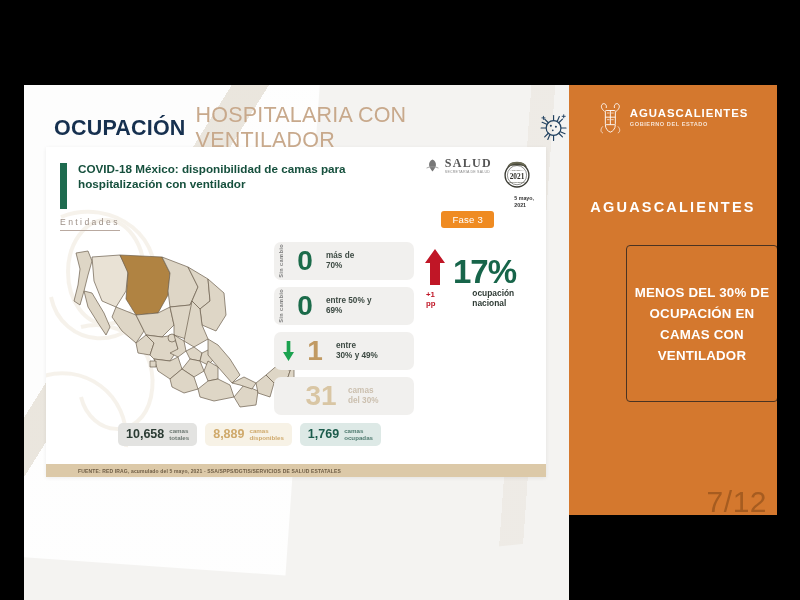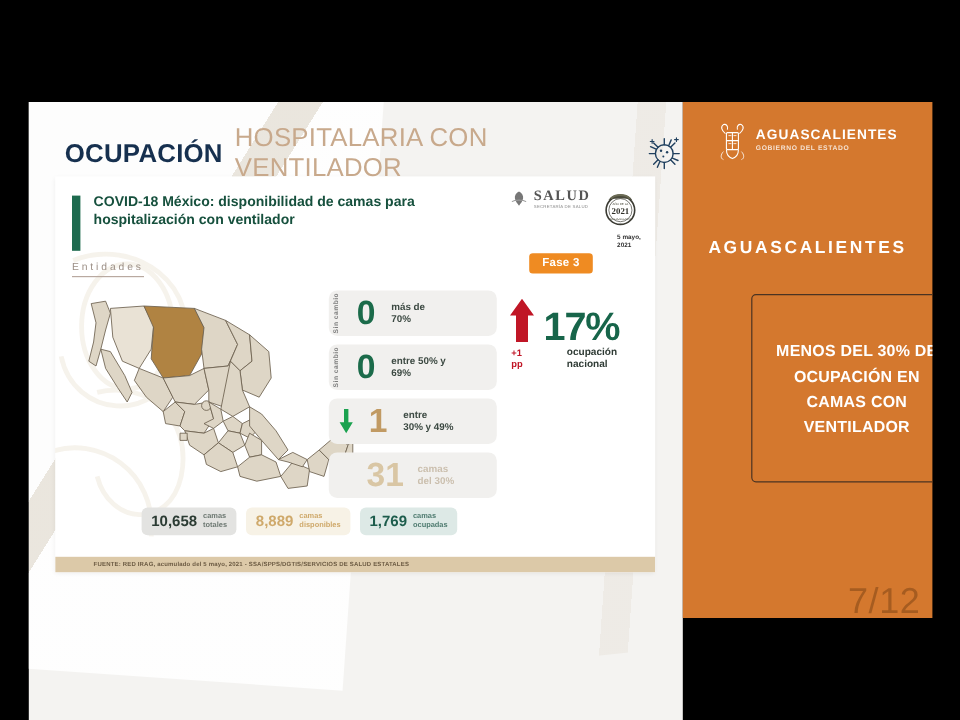--- a/index.html
+++ b/index.html
@@ -38,21 +38,21 @@
   .greenbar{position:absolute;left:14px;top:16px;width:7px;height:46px;background:#1e6b4f;}
   .cardtitle{position:absolute;left:32px;top:14px;width:300px;font-size:11.7px;line-height:15px;
     font-weight:bold;color:#16503d;}
 
   .logos{position:absolute;right:12px;top:10px;display:flex;align-items:flex-start;gap:8px;}
   .salud{display:flex;align-items:center;gap:4px;}
   .salud .sl-txt{display:flex;flex-direction:column;line-height:1;}
   .salud .sl-main{font-size:12px;font-weight:bold;color:#555;letter-spacing:1.3px;font-family:"Liberation Serif",serif;}
   .salud .sl-sub{font-size:3.6px;color:#888;letter-spacing:.2px;margin-top:1.5px;}
   .seal{width:34px;height:34px;}
-  .fase{margin-top:18px;background:#ef8b22;color:#fff;font-size:9.6px;font-weight:bold;
+  .fase{margin-top:18px;background:#ef8b22;color:#fff;font-size:9.6px;font-weight:normal;
     padding:3px 11px;border-radius:3px;letter-spacing:.2px;}
   .sealdate{position:absolute;right:12px;top:48px;font-size:5.3px;line-height:6.5px;color:#333;font-weight:bold;}
 
   .entidades{position:absolute;left:14px;top:70px;font-size:8.6px;color:#9c8f86;letter-spacing:2.4px;
     padding-bottom:3px;border-bottom:1px solid #b9a9a0;}
 
   
   #map{position:absolute;left:12px;top:88px;width:240px;height:180px;}
 
   
@@ -96,21 +96,21 @@
   .gov{position:absolute;left:50%;top:16px;transform:translateX(-50%);display:flex;align-items:center;gap:7px;}
   .crest{width:25px;height:34px;}
   .gov-txt{display:flex;flex-direction:column;line-height:1;}
   .gov-1{font-size:11.4px;font-weight:bold;color:#fff;letter-spacing:.9px;}
   .gov-2{font-size:5.6px;font-weight:bold;color:#f6e2d2;letter-spacing:.55px;margin-top:2.5px;}
 
   .statename{position:absolute;left:0;top:114px;width:100%;text-align:center;
     font-size:14.5px;font-weight:bold;color:#fff;letter-spacing:2.2px;}
 
   .msgbox{position:absolute;left:57px;top:160px;width:150px;height:155px;
-    border:1.6px solid #4a3322;border-radius:4px;display:flex;align-items:center;justify-content:center;padding-left:12px;}
+    border:1.6px solid #4a3322;border-radius:4px;display:flex;align-items:center;justify-content:center;}
   .msgbox p{margin:0;text-align:center;font-size:13.3px;line-height:21px;font-weight:bold;color:#fff;letter-spacing:.2px;}
 
   .pageno{position:absolute;right:10px;bottom:-4px;font-size:30px;color:#a65c20;
     font-weight:400;letter-spacing:.5px;}
 </style>
 </head>
 <body>
 
 <div id="stage">
 

